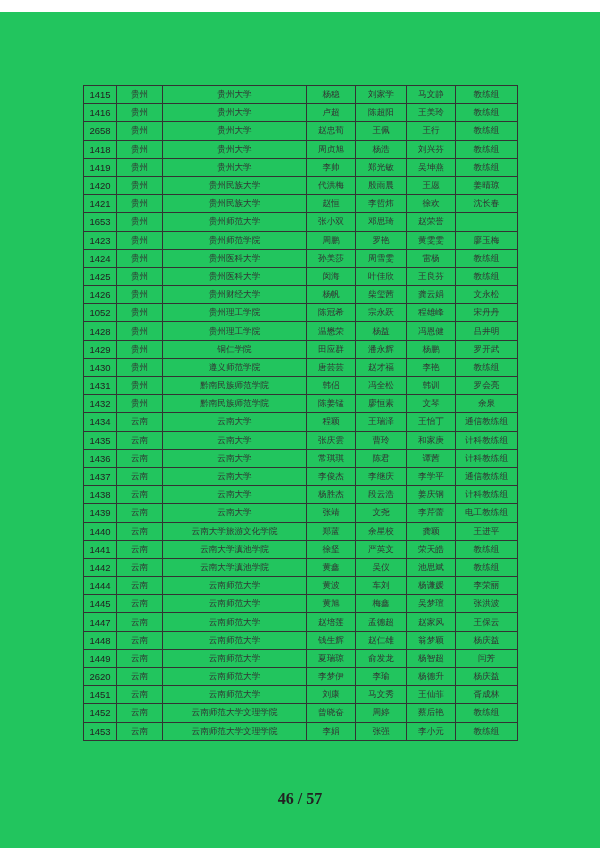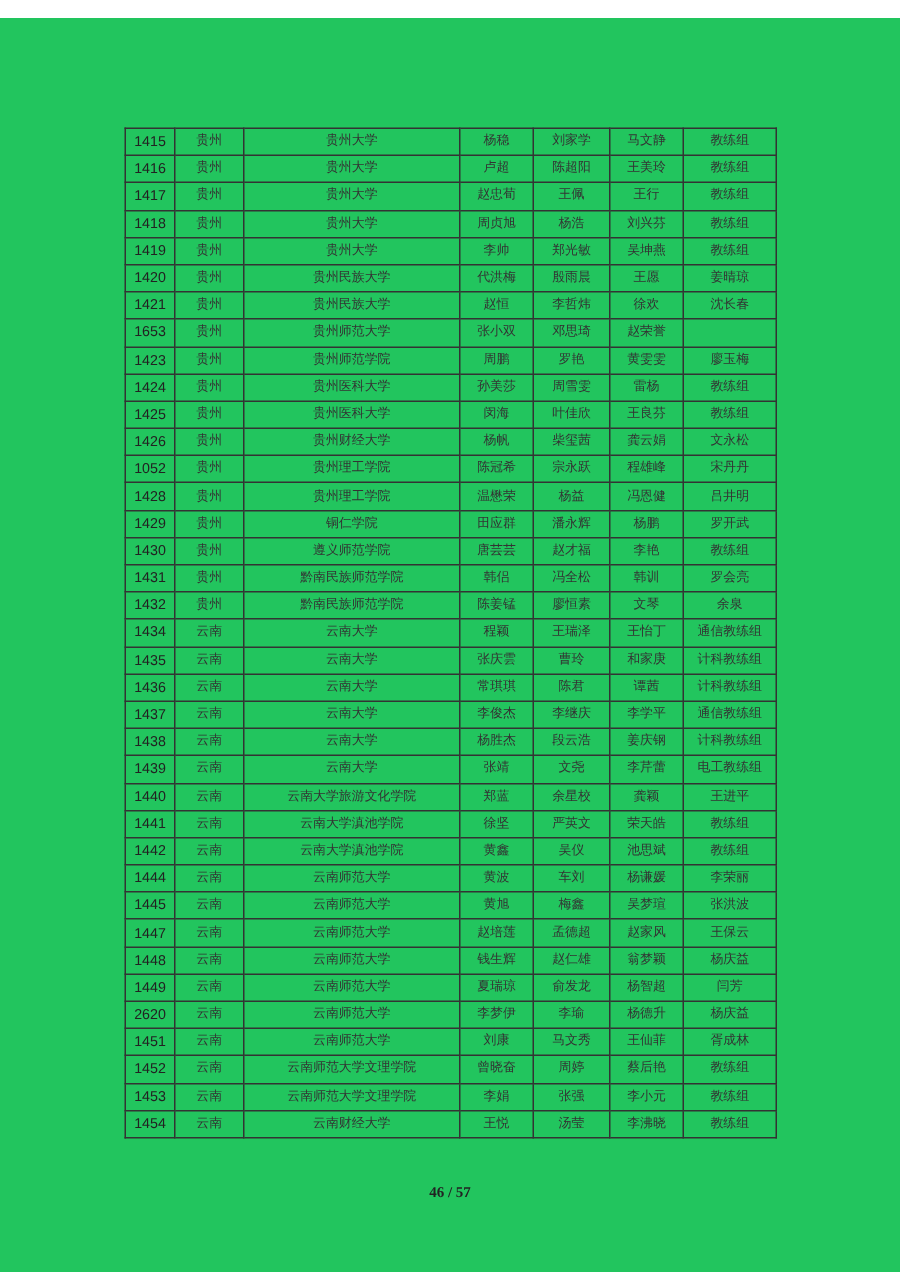--- a/index.html
+++ b/index.html
@@ -6,21 +6,21 @@
   body { width: 600px; height: 848px; position: relative; overflow: hidden;
          font-family: "DejaVu Sans", "Liberation Sans", sans-serif; color: #222; }
   .page { position: absolute; left: 0; top: 12px; width: 600px; height: 848px; background: #22c55e; }
   table.roster { position: absolute; left: 83px; top: 73px; border-collapse: collapse;
                  table-layout: fixed; width: 434px; }
   table.roster td { border: 1px solid #333; height: 17.2px; padding: 0; text-align: center;
                     font-size: 8.6px; line-height: 17px; white-space: nowrap; overflow: hidden; color: #333; }
   table.roster td.num { font-family: "Liberation Sans", sans-serif; font-size: 9.5px; color: #222; }
   table.roster { border: 1.5px solid #222; }
   .footer { position: absolute; left: 0; width: 600px; top: 778px; text-align: center;
-            font-family: "Liberation Serif", serif; font-weight: bold; font-size: 10px; color: #222; }
+            font-family: "Liberation Serif", serif; font-weight: bold; font-size: 16px; color: #222; }
 </style>
 </head>
 <body>
 
 <div class="page">
   <table class="roster">
     <colgroup>
       <col style="width:33px">
       <col style="width:46px">
       <col style="width:144px">
@@ -42,21 +42,21 @@
         <tr>
           <td class="num">1416</td>
           <td>贵州</td>
           <td>贵州大学</td>
           <td>卢超</td>
           <td>陈超阳</td>
           <td>王美玲</td>
           <td>教练组</td>
         </tr>
         <tr>
-          <td class="num">1417</td>
+          <td class="num">2658</td>
           <td>贵州</td>
           <td>贵州大学</td>
           <td>赵忠荀</td>
           <td>王佩</td>
           <td>王行</td>
           <td>教练组</td>
         </tr>
         <tr>
           <td class="num">1418</td>
           <td>贵州</td>
@@ -345,28 +345,19 @@
           <td>蔡后艳</td>
           <td>教练组</td>
         </tr>
         <tr>
           <td class="num">1453</td>
           <td>云南</td>
           <td>云南师范大学文理学院</td>
           <td>李娟</td>
           <td>张强</td>
           <td>李小元</td>
-          <td>教练组</td>
-        </tr>
-        <tr>
-          <td class="num">1454</td>
-          <td>云南</td>
-          <td>云南财经大学</td>
-          <td>王悦</td>
-          <td>汤莹</td>
-          <td>李沸晓</td>
           <td>教练组</td>
         </tr>
       </tbody>
   </table>
 
   <div class="footer">46 / 57</div>
 </div>
 
 </body></html>

